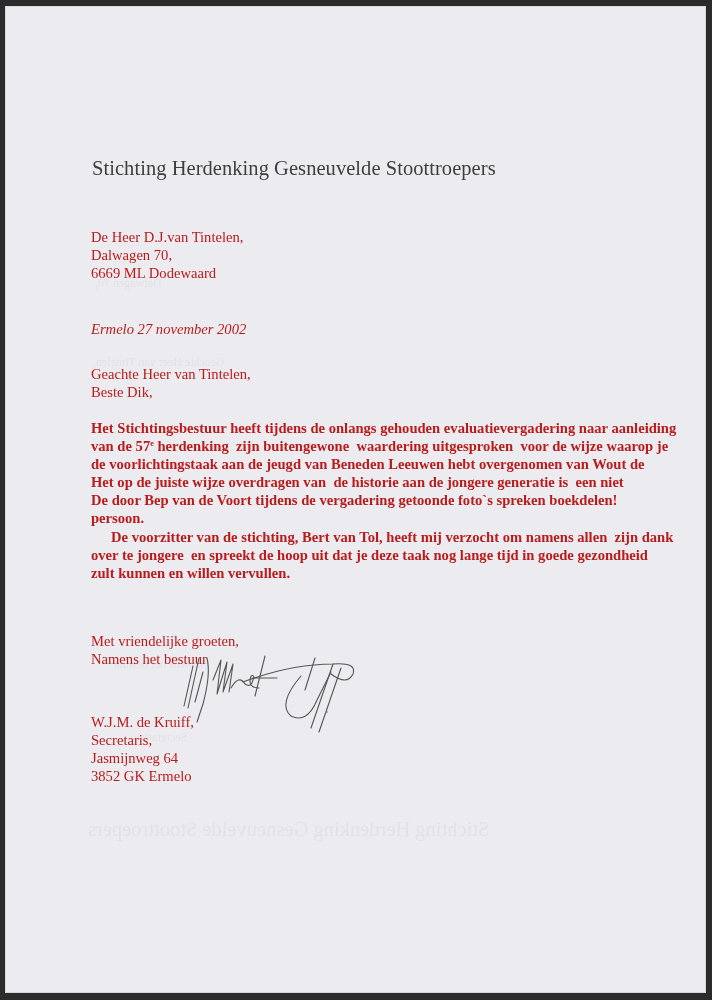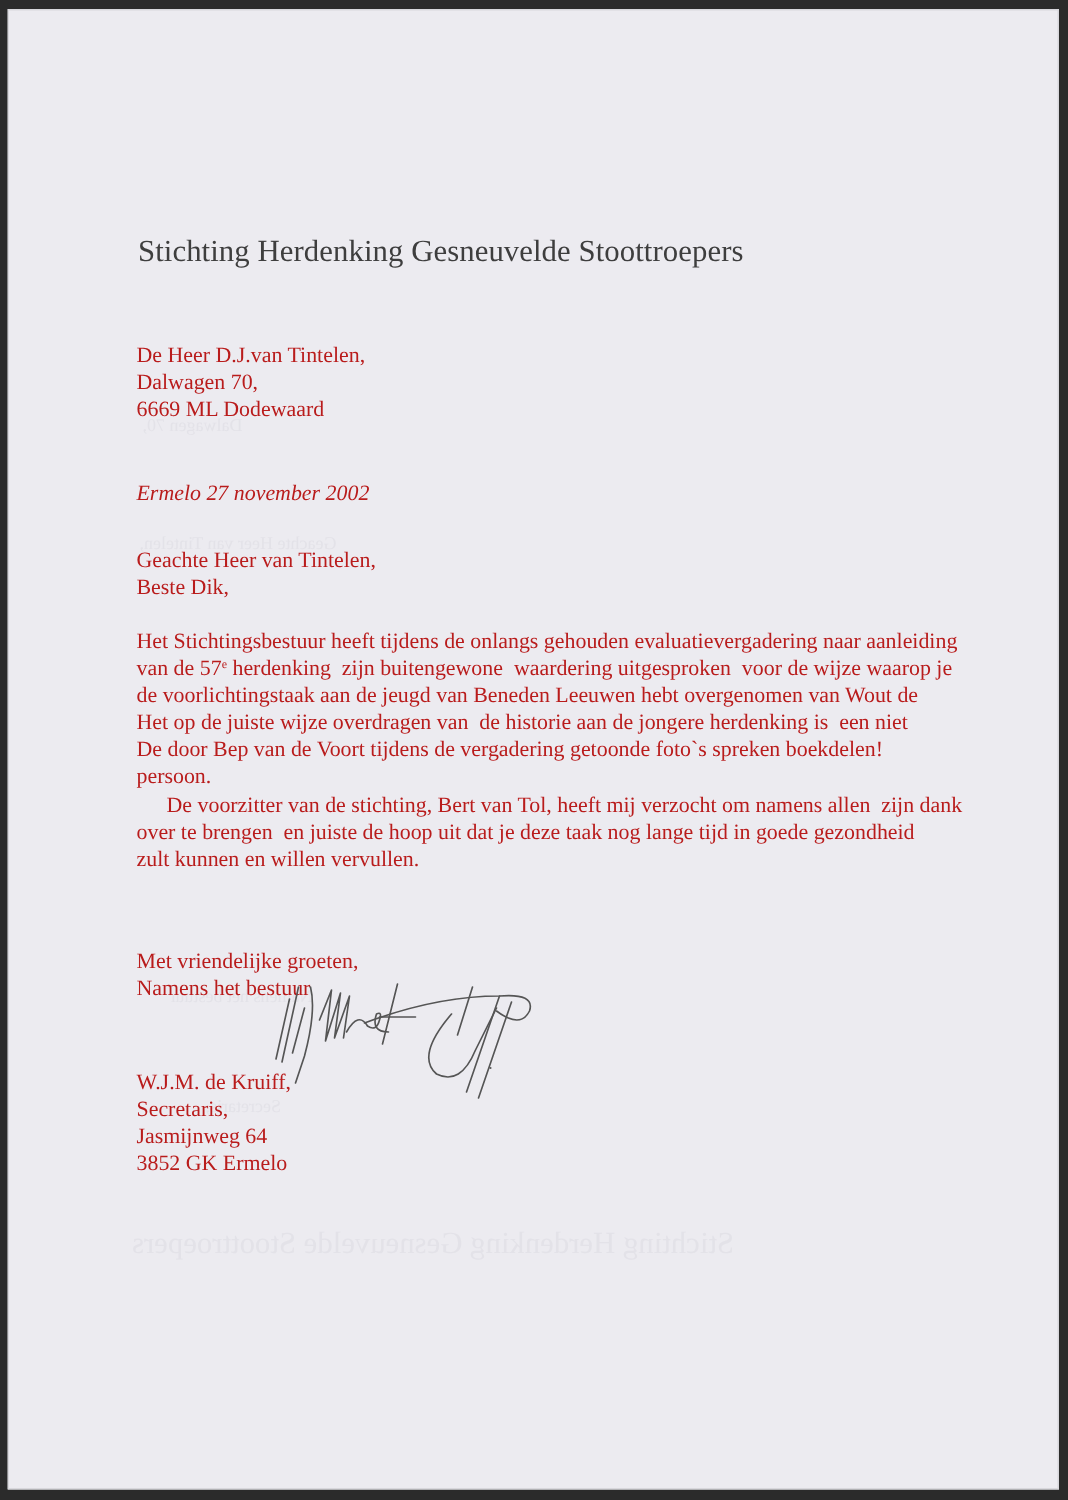--- a/index.html
+++ b/index.html
@@ -83,29 +83,29 @@
 
   <div class="block" style="top:314px;font-style:italic;">
     <div>Ermelo 27 november 2002</div>
   </div>
 
   <div class="block" style="top:359px;">
     <div>Geachte Heer van Tintelen,</div>
     <div>Beste Dik,</div>
   </div>
 
-  <div class="block" style="top:413px;">
+  <div class="block" style="top:413px;font-weight:bold;">
     <div>Het Stichtingsbestuur heeft tijdens de onlangs gehouden evaluatievergadering naar aanleiding</div>
     <div><span>van de 57</span><sup>e</sup><span style="white-space:pre;"> herdenking  zijn buitengewone  waardering uitgesproken  voor de wijze waarop je</span></div>
     <div>de voorlichtingstaak aan de jeugd van Beneden Leeuwen hebt overgenomen van Wout de</div>
-    <div style="white-space:pre;">Het op de juiste wijze overdragen van  de historie aan de jongere herdenking is  een niet</div>
+    <div style="white-space:pre;">Het op de juiste wijze overdragen van  de historie aan de jongere generatie is  een niet</div>
     <div>De door Bep van de Voort tijdens de vergadering getoonde foto`s spreken boekdelen!</div>
     <div>persoon.</div>
     <div style="white-space:pre;margin-left:20px;">De voorzitter van de stichting, Bert van Tol, heeft mij verzocht om namens allen  zijn dank</div>
-    <div style="white-space:pre;">over te brengen  en juiste de hoop uit dat je deze taak nog lange tijd in goede gezondheid</div>
+    <div style="white-space:pre;">over te jongere  en spreekt de hoop uit dat je deze taak nog lange tijd in goede gezondheid</div>
     <div>zult kunnen en willen vervullen.</div>
   </div>
 
   <div class="block" style="top:626px;">
     <div>Met vriendelijke groeten,</div>
     <div>Namens het bestuur</div>
   </div>
 
   <svg class="signature" viewBox="0 0 180 92">
     <g fill="none" stroke="#555" stroke-width="1.1" stroke-linecap="round" stroke-linejoin="round">

